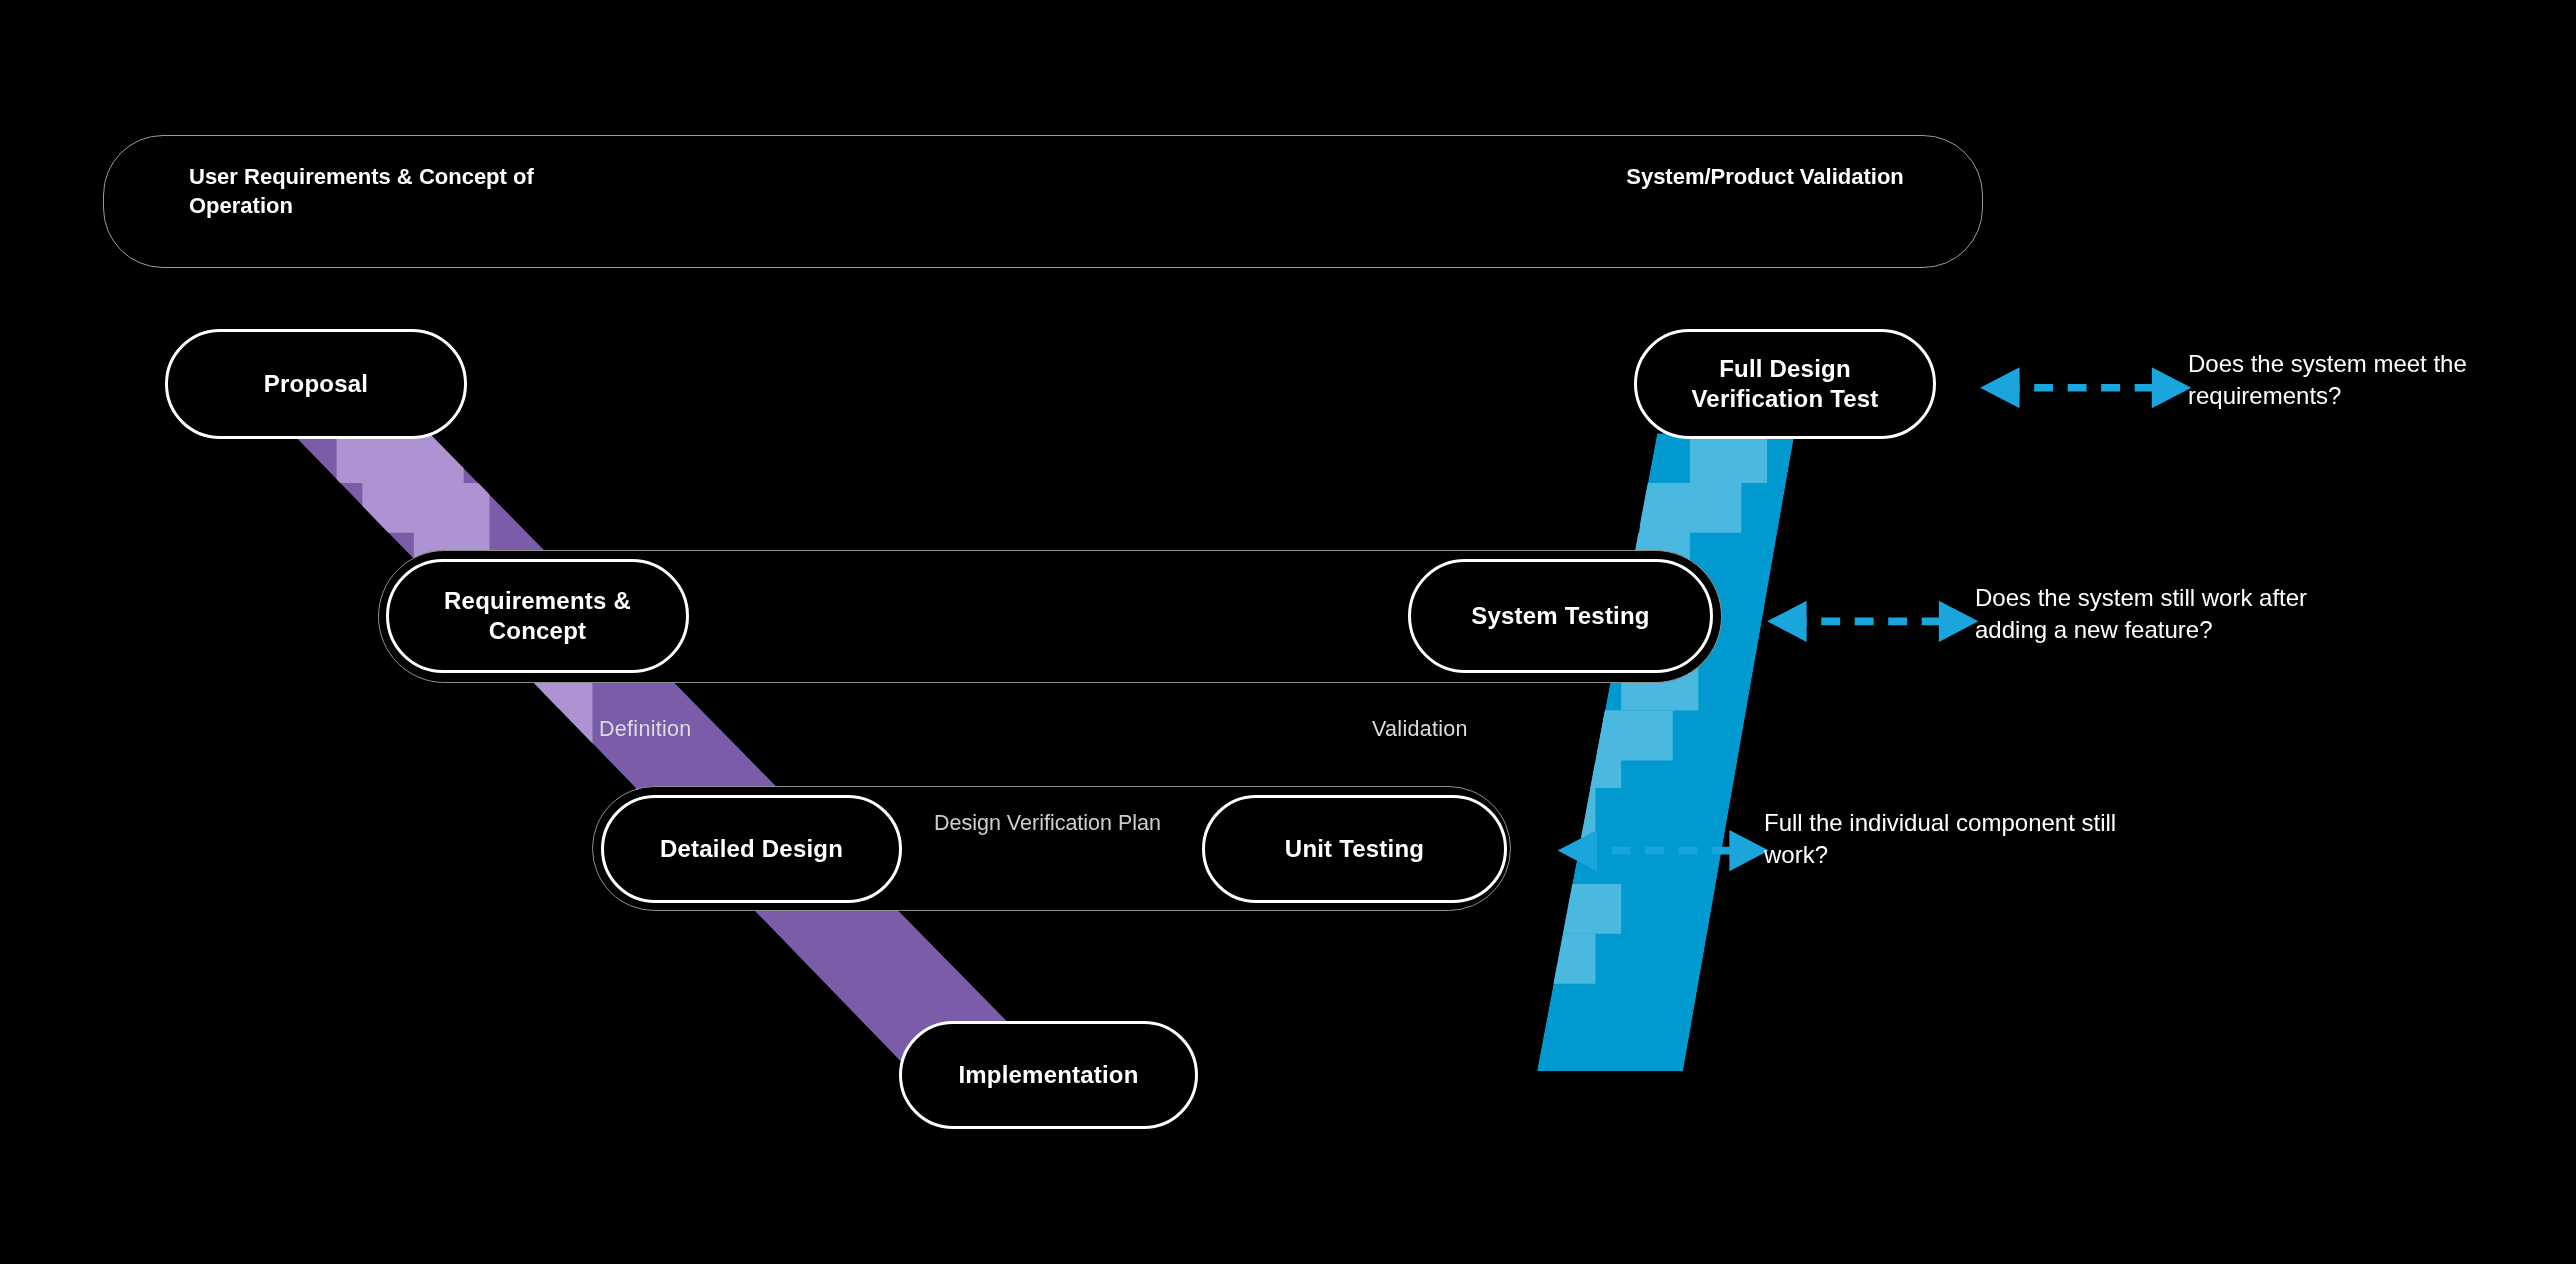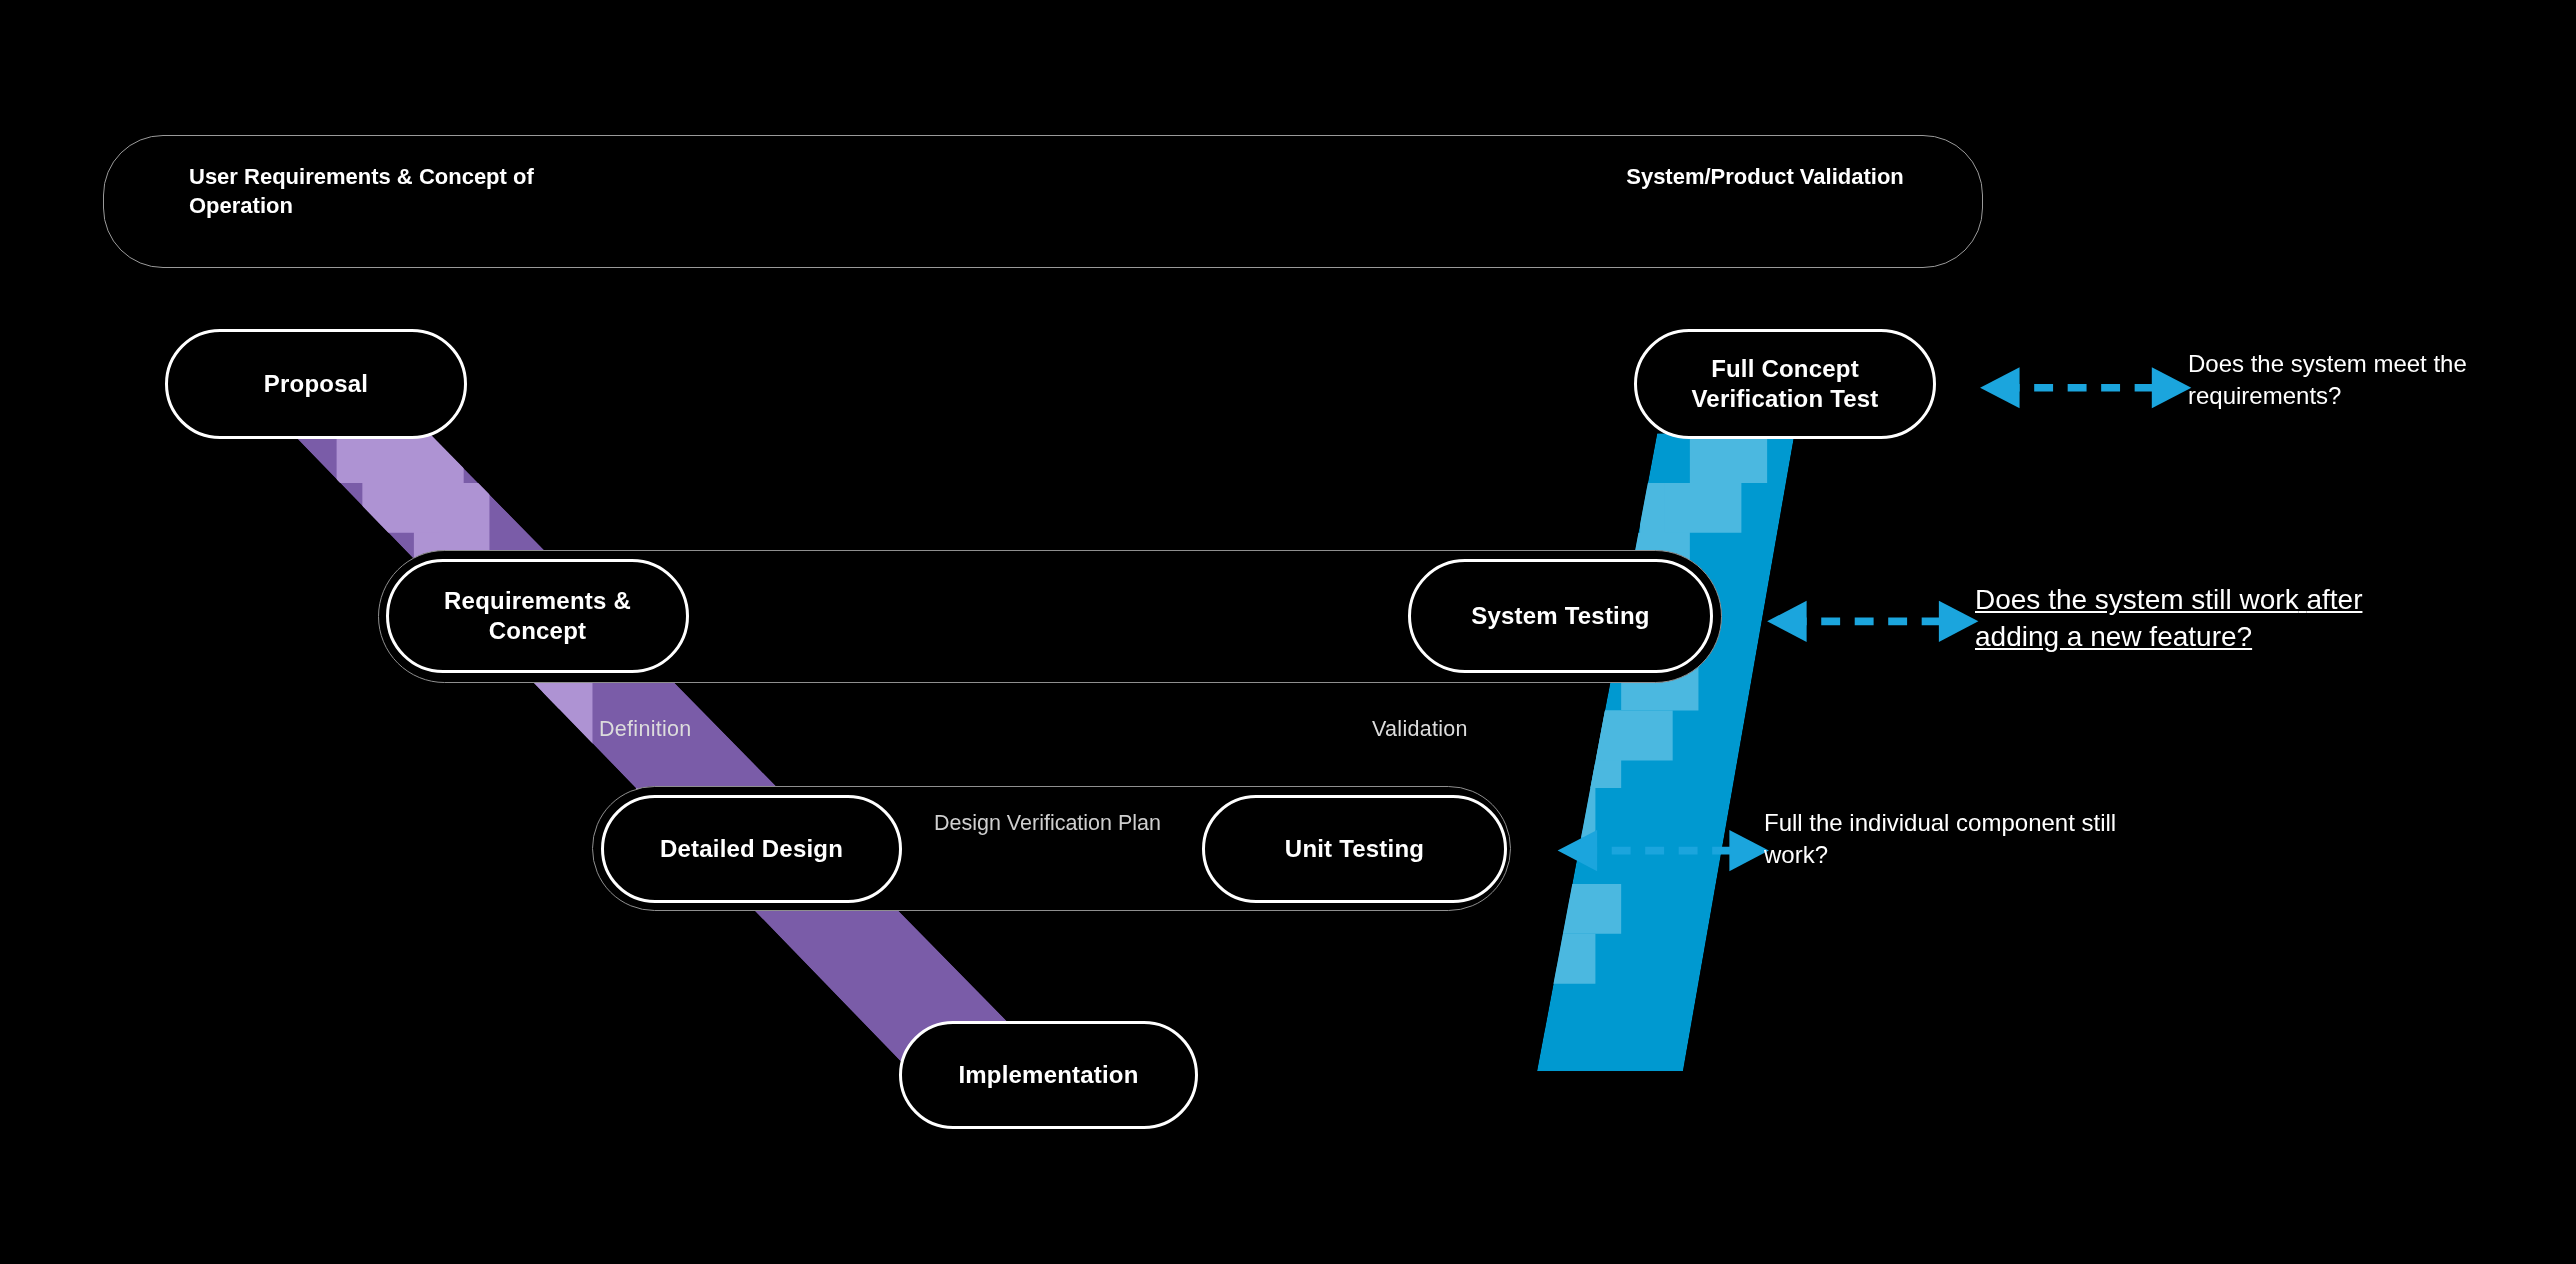--- a/index.html
+++ b/index.html
@@ -193,21 +193,21 @@
       <span>Concept</span>
     </div>
   </div>
 
   <div class="pill" style="left:601px; top:780px; width:301px; height:108px; font-size:24px;">
     <span>Detailed Design</span>
   </div>
 
   <div class="pill" style="left:1634px; top:314px; width:302px; height:110px; font-size:24px;">
     <div>
-      <span>Full Concept</span>
+      <span>Full Design</span>
       <span>Verification Test</span>
     </div>
   </div>
 
   <div class="pill" style="left:1408px; top:544px; width:305px; height:114px; font-size:24px;">
     <span>System Testing</span>
   </div>
 
   <div class="pill" style="left:1202px; top:780px; width:305px; height:108px; font-size:24px;">
     <span>Unit Testing</span>
@@ -215,21 +215,21 @@
 
   <div class="pill" style="left:899px; top:1006px; width:299px; height:108px; font-size:24px;">
     <span>Implementation</span>
   </div>
 
   <div class="note" style="left:2188px; top:333px; width:361px; font-size:24px;">
     <span>Does the system meet</span>
     <span>the requirements?</span>
   </div>
 
-  <div class="note" style="left:1975px; top:567px; width:395px; font-size:28px;text-decoration:underline;">
+  <div class="note" style="left:1975px; top:567px; width:395px; font-size:24px;">
     <span>Does the system still work</span>
     <span>after adding a new feature?</span>
   </div>
 
   <div class="note" style="left:1764px; top:792px; width:361px; font-size:24px;">
     <span>Full the individual</span>
     <span>component still work?</span>
   </div>
 
 </div>

